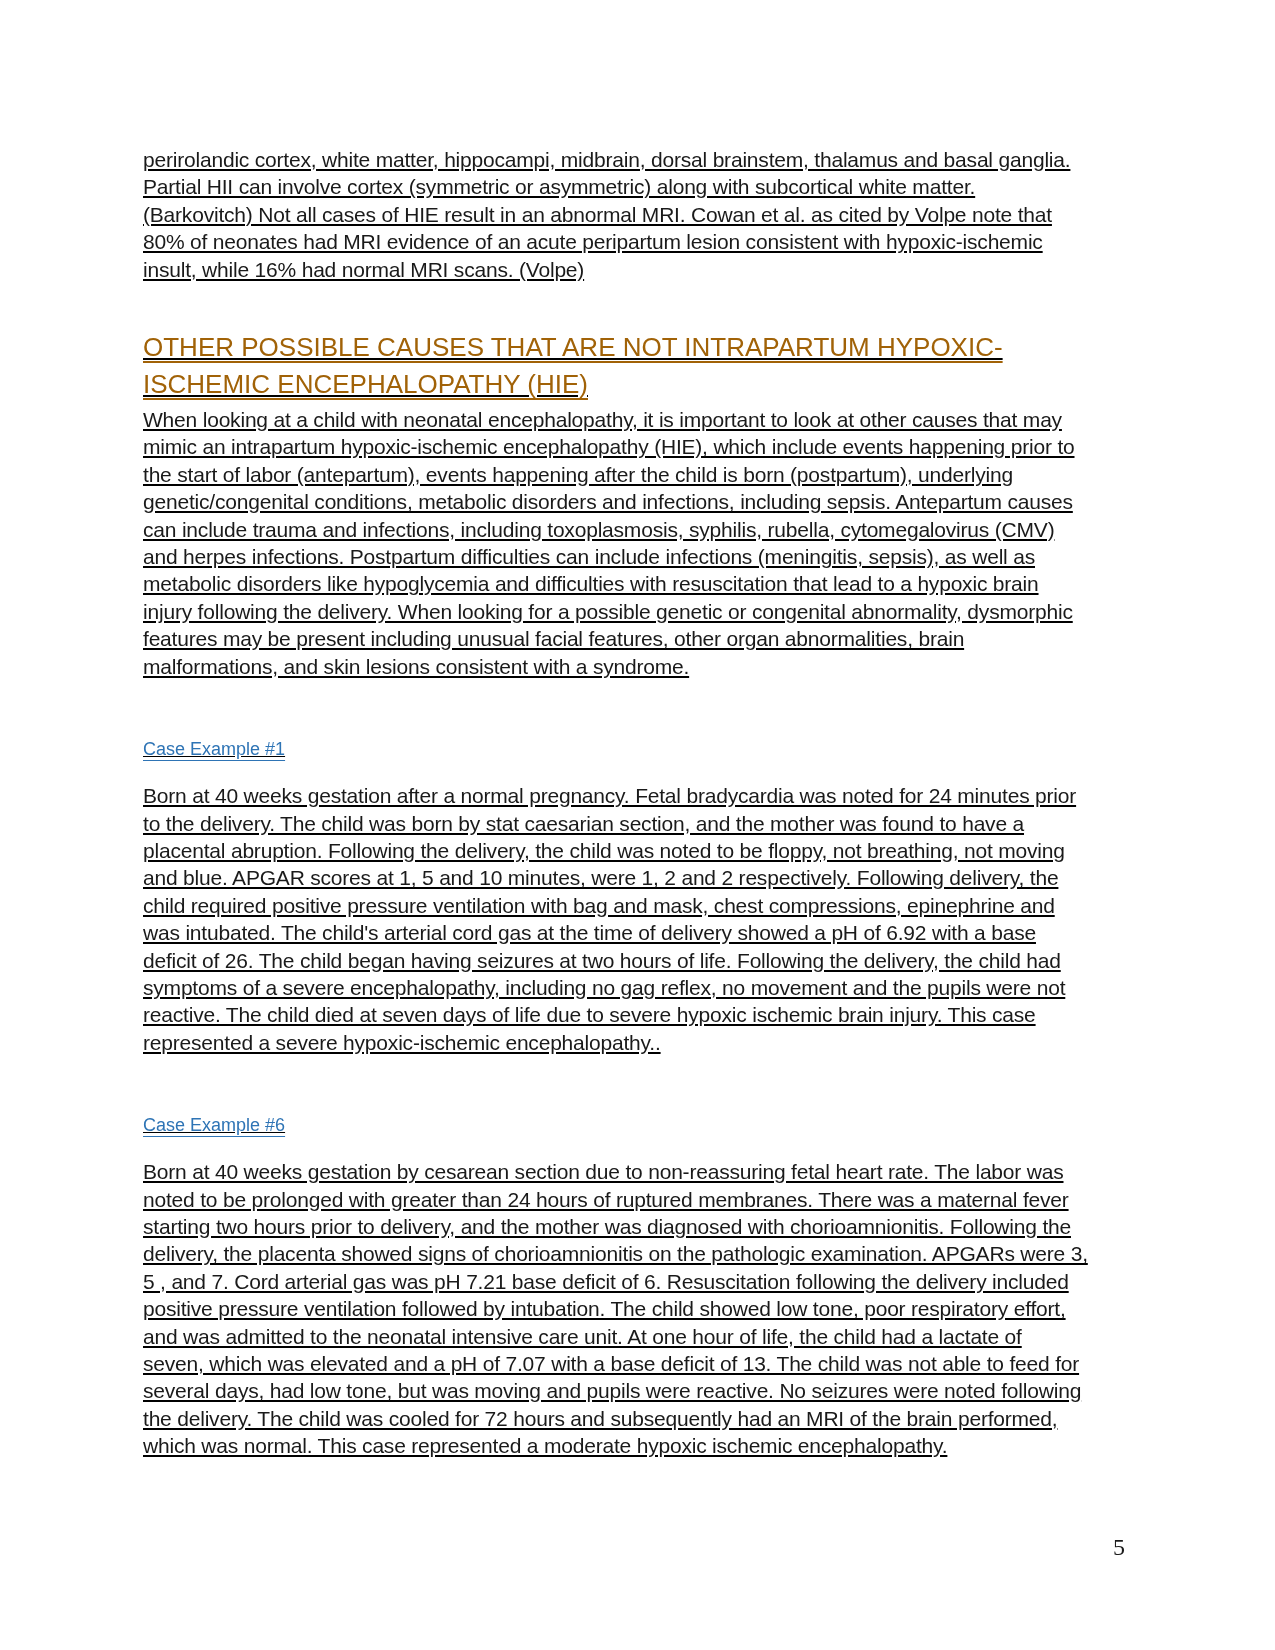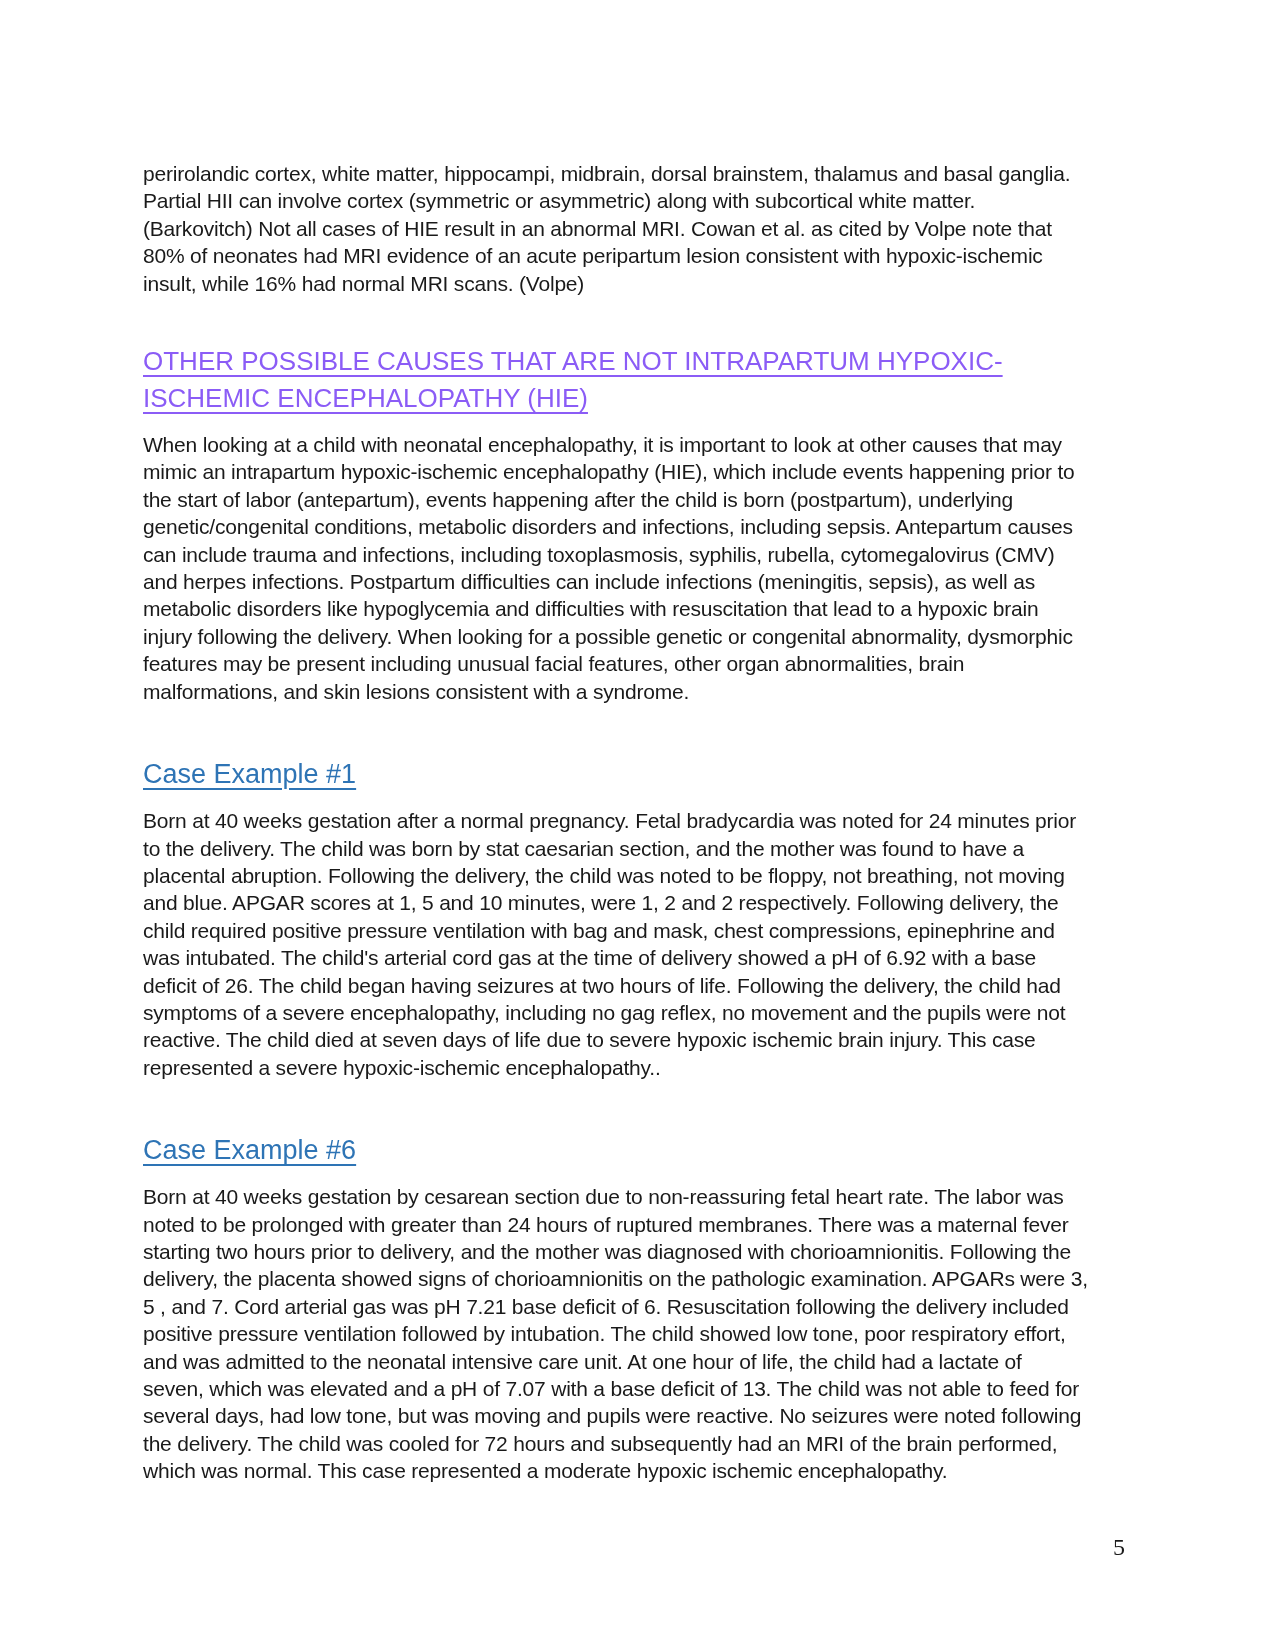--- a/index.html
+++ b/index.html
@@ -13,48 +13,49 @@
   }
   .page {
     position: absolute;
     top: 0; left: 0;
     width: 1275px;
     height: 1650px;
     background: #ffffff;
   }
   .content {
     position: absolute;
-    top: 160px;
+    top: 146px;
     left: 143px;
     width: 945px;
+    text-decoration: underline;
   }
   .body-text {
     font-size: 21px;
     line-height: 27.4px;
     color: #1a1a1a;
     letter-spacing: -0.2px;
     text-align: left;
   }
   .intro-para {
     margin-bottom: 0;
   }
   .section-main { margin-top: 46px; }
   .heading-1 {
     font-size: 26px;
     line-height: 37px;
     font-weight: 400;
-    color: #8b5cf6;
+    color: #a16207;
     text-decoration: underline;
     text-underline-offset: 5px;
     letter-spacing: 0px;
-    margin-bottom: 14px;
+    margin-bottom: 3px;
   }
   .section-case { margin-top: 52px; }
   .heading-2 {
-    font-size: 27px;
+    font-size: 18px;
     line-height: 34px;
     font-weight: 400;
     color: #2E74B5;
     text-decoration: underline;
     text-underline-offset: 5px;
     margin-bottom: 16px;
   }
   .page-number {
     position: absolute;
     top: 1534px;

